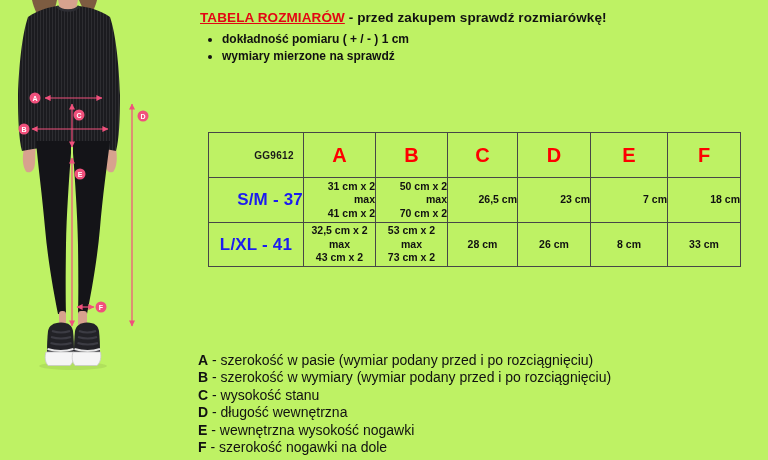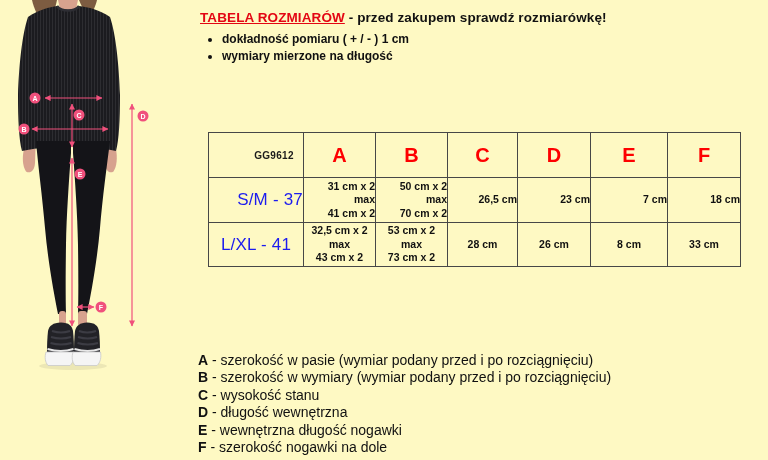--- a/index.html
+++ b/index.html
@@ -1,18 +1,18 @@
 <!DOCTYPE html>
 <html><head>
 <meta charset="utf-8">
 <style>
   * { margin:0; padding:0; box-sizing:border-box; }
   html,body { background:#ffffff; }
   .page {
-    position:relative; width:768px; height:460px; background:#fef9c3;
+    position:relative; width:768px; height:460px; background:#bef264;
     font-family:"Liberation Sans", sans-serif; color:#111; overflow:hidden;
   }
   .figure { position:absolute; left:0; top:0; width:190px; height:375px; }
 
   
   .header-block { position:absolute; left:200px; top:10px; width:562px; }
   .title { font-size:13.5px; font-weight:bold; color:#111; letter-spacing:0.1px; }
   .title .hl { color:#e30613; text-decoration:underline; }
   .bullets { margin:7px 0 12px 22px; font-size:12px; font-weight:bold; color:#111; }
   .bullets li { margin-bottom:3px; }
@@ -24,21 +24,21 @@
   }
   .size-table td {
     border:1px solid #474747; text-align:center; vertical-align:middle;
     overflow:hidden;
   }
   .row-head td { height:45px; }
   .row-1 td { height:45px;text-align:right; }
   .row-2 td { height:44px; }
   .model-code { font-size:10px; font-weight:bold; color:#1a1a1a; letter-spacing:0.3px;padding-left:36px; }
   .col-letter { color:#fe0000; font-size:20px; font-weight:bold; }
-  .size-label { color:#1c1cef; font-size:17px; font-weight:normal; letter-spacing:0.2px; }
+  .size-label { color:#1c1cef; font-size:17px; font-weight:bold; letter-spacing:0.2px; }
   .val { font-size:10.5px; font-weight:bold; white-space:pre-line; line-height:1.28; }
 
   
   .legend { position:absolute; left:198px; top:352px; font-size:14px; color:#111; }
   .legend-row { height:17.4px; line-height:17.4px; white-space:nowrap; }
   .legend-row b { font-weight:bold; }
 </style>
 </head>
 <body>
 
@@ -117,21 +117,21 @@
       <text x="101" y="309.5" fill="#fff">F</text>
     </g>
   </svg>
 
   <div class="header-block">
     <div class="title">
       <span class="hl">TABELA ROZMIARÓW</span><span> - przed zakupem sprawdź rozmiarówkę!</span>
     </div>
     <ul class="bullets">
       <li>dokładność pomiaru ( + / - ) 1 cm</li>
-      <li>wymiary mierzone na długość</li>
+      <li>wymiary mierzone na sprawdź</li>
     </ul>
   </div>
 
   <table class="size-table">
     <colgroup>
       <col style="width:95px">
         <col style="width:72px">
         <col style="width:72px">
       <col style="width:70px">
         <col style="width:73px">
@@ -175,17 +175,17 @@
         <td class="val">33 cm</td>
       </tr>
     </tbody>
   </table>
 
   <div class="legend">
     <div class="legend-row"><b>A</b> <span>- szerokość w pasie (wymiar podany przed i po rozciągnięciu)</span></div>
     <div class="legend-row"><b>B</b> <span>- szerokość w wymiary (wymiar podany przed i po rozciągnięciu)</span></div>
     <div class="legend-row"><b>C</b> <span>- wysokość stanu</span></div>
     <div class="legend-row"><b>D</b> <span>- długość wewnętrzna</span></div>
-    <div class="legend-row"><b>E</b> <span>- wewnętrzna długość nogawki</span></div>
+    <div class="legend-row"><b>E</b> <span>- wewnętrzna wysokość nogawki</span></div>
     <div class="legend-row"><b>F</b> <span>- szerokość nogawki na dole</span></div>
   </div>
 
 </div>
 
 </body></html>

